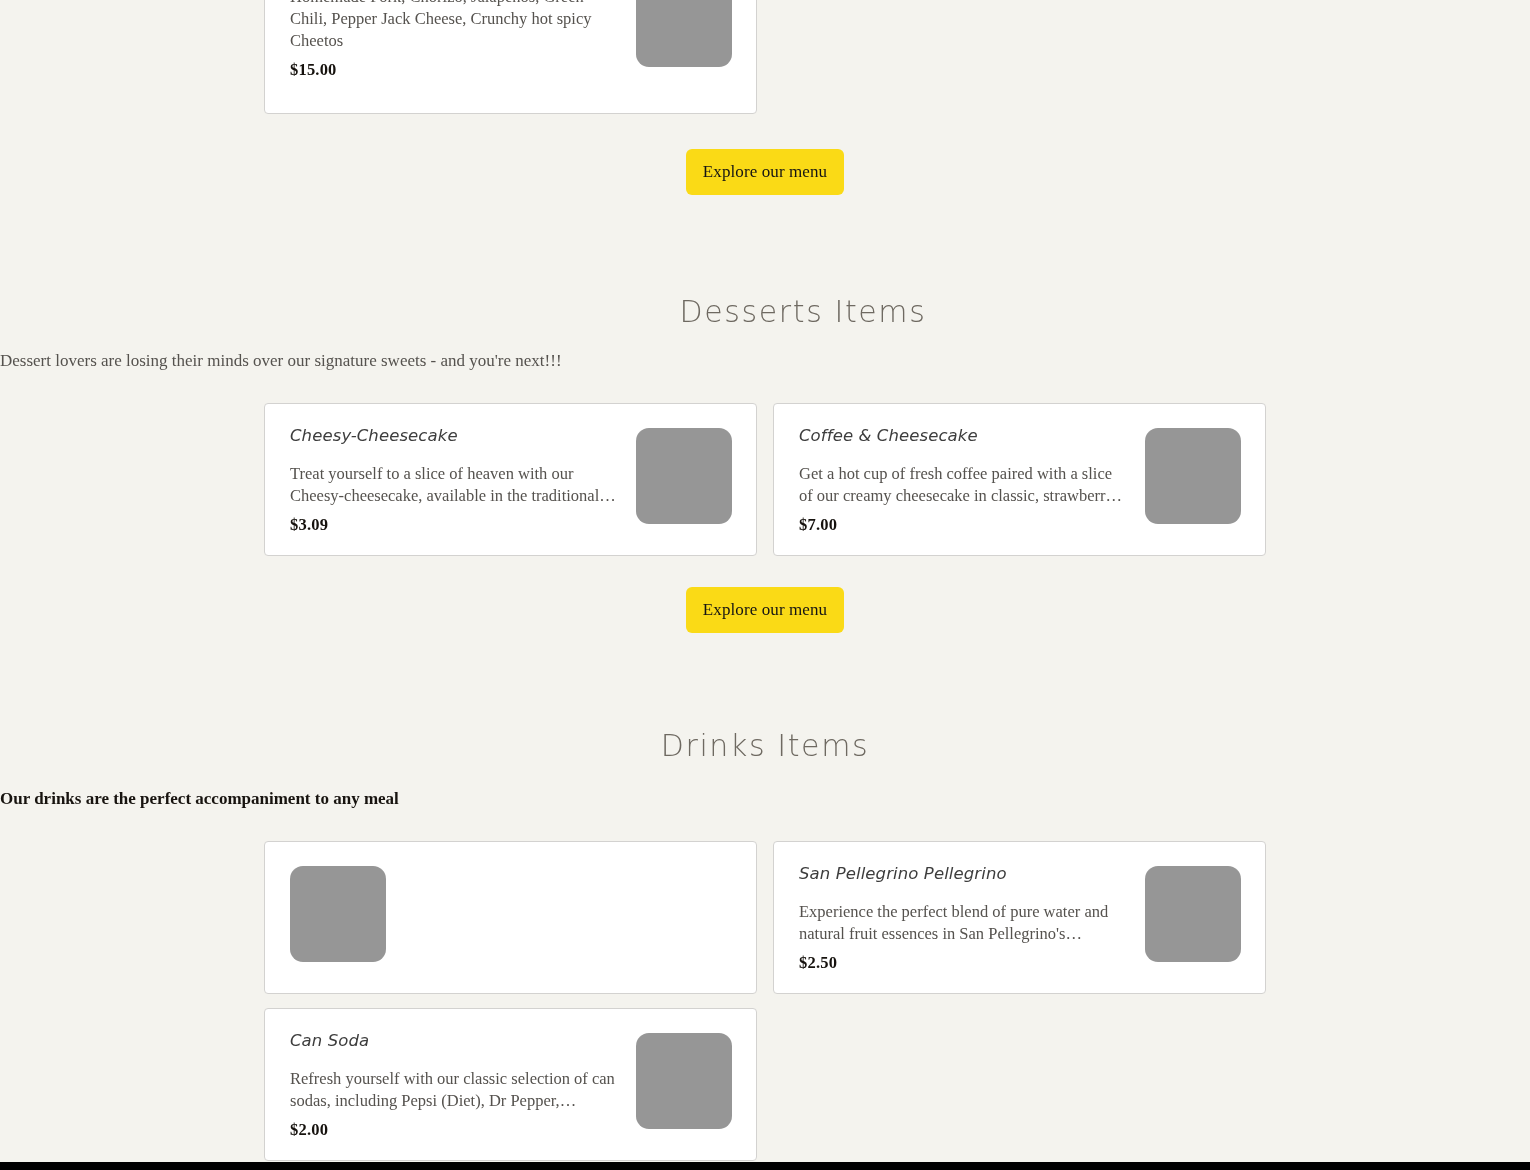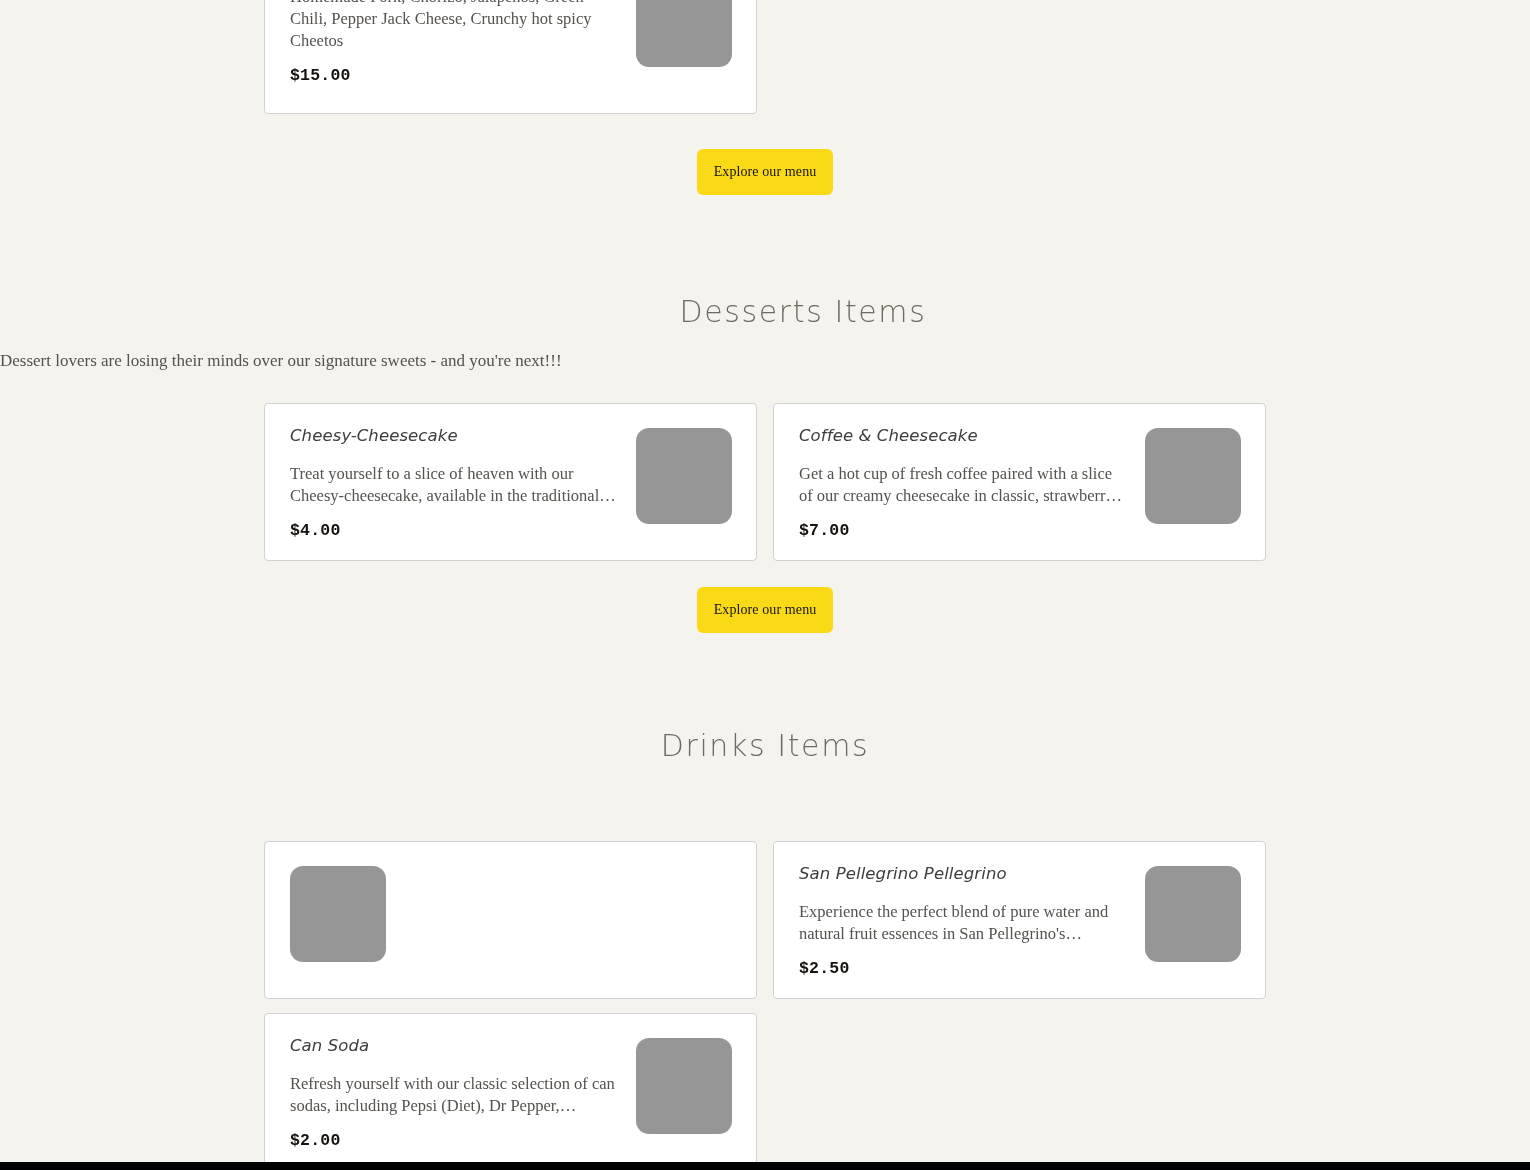--- a/index.html
+++ b/index.html
@@ -66,22 +66,22 @@
     line-height: 22px;
     color: #55524e;
     display: -webkit-box;
     -webkit-line-clamp: 2;
     -webkit-box-orient: vertical;
     overflow: hidden;
     max-height: 44px;
   }
 
   .card-price {
-    margin-top: 14px;
-    font-family: Liberation Mono, monospace;
+    margin-top: 8px;
+    font-family: Liberation Serif, serif;
     font-size: 16.5px;
     font-weight: bold;
     color: #16120e;
     letter-spacing: 0.2px;
   }
 
   .card-thumb {
     width: 96px;
     height: 96px;
     border-radius: 13px;
@@ -113,21 +113,21 @@
 
   .explore-btn {
     display: inline-block;
     background: #fada16;
     border: none;
     border-radius: 6px;
     padding: 0 17px;
     height: 46px;
     line-height: 46px;
     font-family: "Liberation Serif", serif;
-    font-size: 14px;
+    font-size: 17px;
     color: #141414;
     cursor: pointer;
     letter-spacing: 0.1px;
   }
 
   
   .section-title {
     position: absolute;
     left: 0;
     width: 1530px;
@@ -186,41 +186,42 @@
 
   <div class="section-title" style="top:294px;margin-left:38px;">Desserts Items</div>
 
   <div class="section-sub" style="top:351px;">Dessert lovers are losing their minds over our signature sweets - and you're next!!!</div>
 
   <div class="card-grid" style="top:403px;">
     <div class="menu-card">
       <div class="card-text">
         <div class="card-title">Cheesy-Cheesecake</div>
         <div class="card-desc">Treat yourself to a slice of heaven with our Cheesy-cheesecake, available in the traditional classic,…</div>
-        <div class="card-price">$4.00</div>
+        <div class="card-price">$3.09</div>
       </div>
       <div class="card-thumb"></div>
     </div>
 
     <div class="menu-card">
       <div class="card-text">
         <div class="card-title">Coffee &amp; Cheesecake</div>
         <div class="card-desc">Get a hot cup of fresh coffee paired with a slice of our creamy cheesecake in classic, strawberry, or…</div>
         <div class="card-price">$7.00</div>
       </div>
       <div class="card-thumb"></div>
     </div>
   </div>
 
   <div class="btn-row" style="top:587px;">
     <button class="explore-btn">Explore our menu</button>
   </div>
 
   <div class="section-title" style="top:728px;">Drinks Items</div>
 
+  <div class="section-sub strong" style="top:789px;">Our drinks are the perfect accompaniment to any meal</div>
 
   <div class="card-grid" style="top:841px;">
     <div class="menu-card">
       <div class="card-thumb"></div>
     </div>
 
     <div class="menu-card">
       <div class="card-text">
         <div class="card-title">San Pellegrino Pellegrino</div>
         <div class="card-desc">Experience the perfect blend of pure water and natural fruit essences in San Pellegrino's Aranciata…</div>

